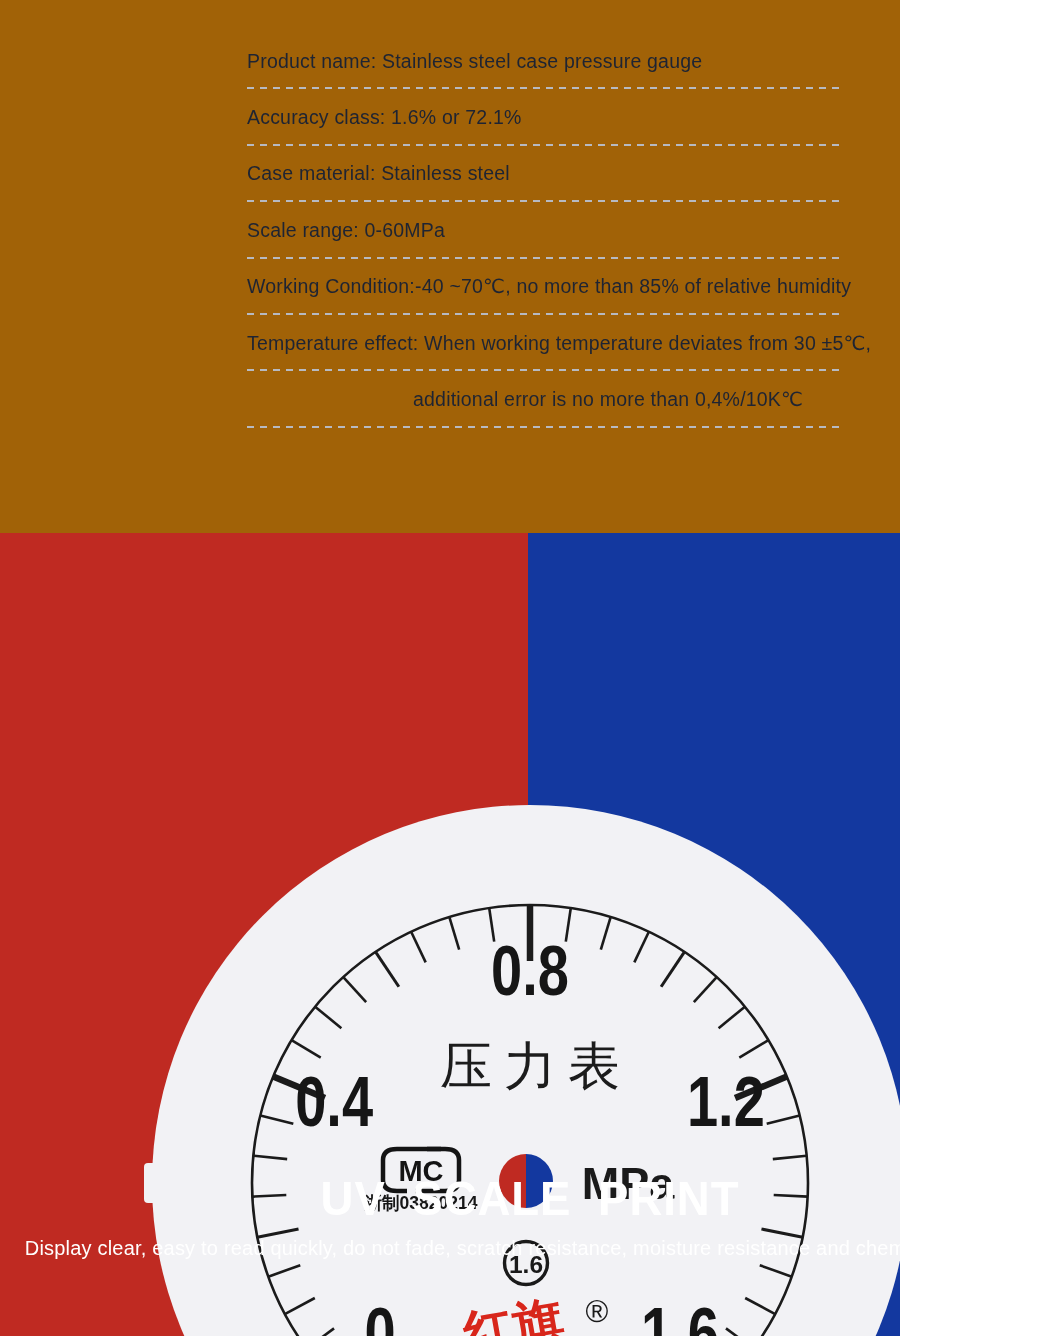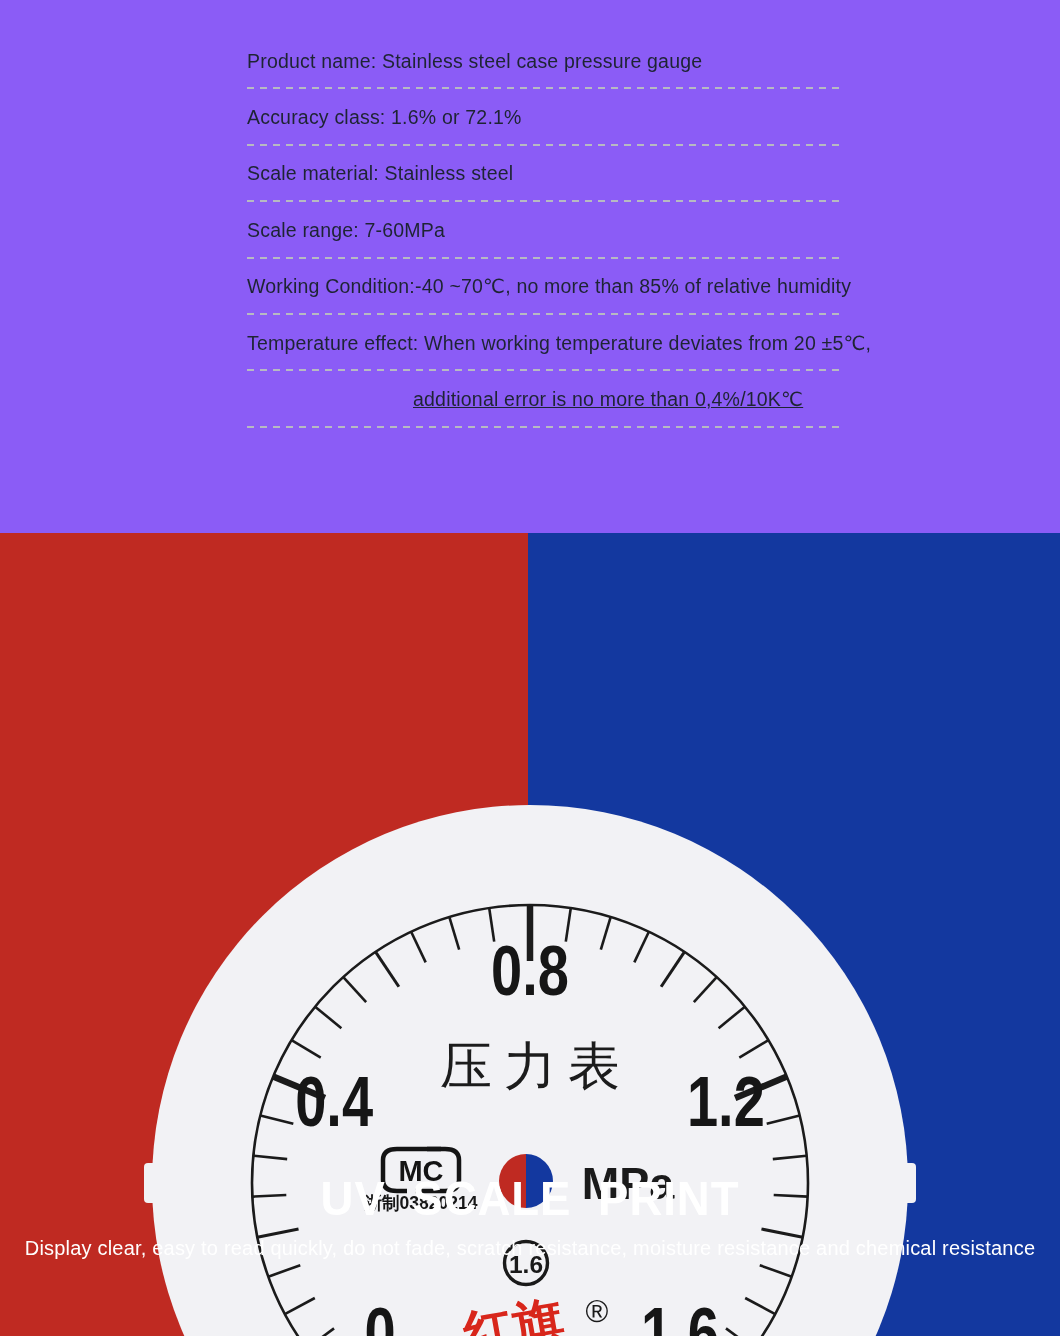--- a/index.html
+++ b/index.html
@@ -1,35 +1,35 @@
 <!DOCTYPE html>
 <html><head>
 <meta charset="utf-8">
 <style>
   html,body{margin:0;padding:0;background:#ffffff;}
   .page{
-    position:relative; width:1060px; height:1336px; overflow:hidden;
-    background:#8b5cf6;
+    position:relative; width:900px; height:1336px; overflow:hidden;
+    background:#a16207;
     font-family:"Liberation Sans","DejaVu Sans",sans-serif;
   }
   
   .specs{
     position:absolute; left:247px; top:33px; width:593px;
   }
   .spec-row{
     position:relative; height:56.4px;
     display:flex; align-items:center;
     font-size:19.5px; color:#1e2433; letter-spacing:0.2px;
     white-space:nowrap;
   }
   .spec-row::after{
     content:""; position:absolute; left:0; right:0; bottom:0; height:2px;
     background:repeating-linear-gradient(to right,#b7bac2 0 7px,transparent 7px 13px);
   }
-  .spec-row.indent{ padding-left:166px;text-decoration:underline; }
+  .spec-row.indent{ padding-left:166px; }
   
   .banner{
     position:absolute; left:0; top:533px; width:1060px; height:803px;
     overflow:hidden;
   }
   .half{ position:absolute; top:0; bottom:0; }
   .half.left{ left:0; width:528px; }
   .half.right{ left:528px; right:0; }
   .banner-title{
     position:absolute; top:641px; left:0; width:1060px; margin:0;
@@ -53,30 +53,30 @@
 <div class="page">
 
   <section class="specs">
     <div class="spec-row">
         <span>Product name: Stainless steel case pressure gauge</span>
       </div>
     <div class="spec-row">
         <span>Accuracy class: 1.6% or 72.1%</span>
       </div>
     <div class="spec-row">
-        <span>Scale material: Stainless steel</span>
+        <span>Case material: Stainless steel</span>
       </div>
     <div class="spec-row">
-        <span>Scale range: 7-60MPa</span>
+        <span>Scale range: 0-60MPa</span>
       </div>
     <div class="spec-row">
         <span>Working Condition:-40 ~70℃, no more than 85% of relative humidity</span>
       </div>
     <div class="spec-row">
-        <span>Temperature effect: When working temperature deviates from 20 ±5℃,</span>
+        <span>Temperature effect: When working temperature deviates from 30 ±5℃,</span>
       </div>
     <div class="spec-row indent">
         <span>additional error is no more than 0,4%/10K℃</span>
       </div>
   </section>
 
   <section class="banner">
     <div class="half left" style="background: rgb(191, 42, 34);"></div>
     <div class="half right" style="background: rgb(19, 56, 159);"></div>
 

